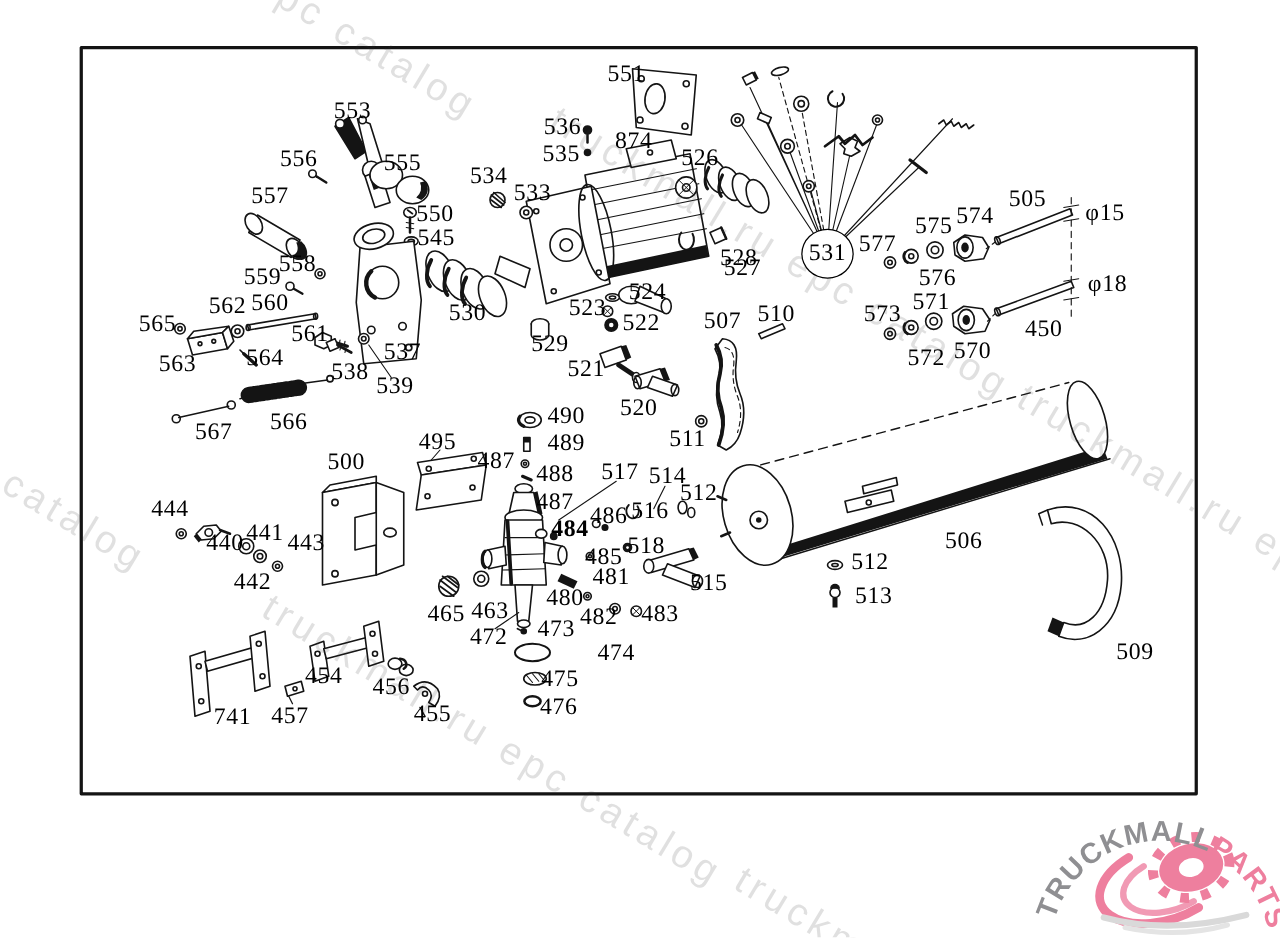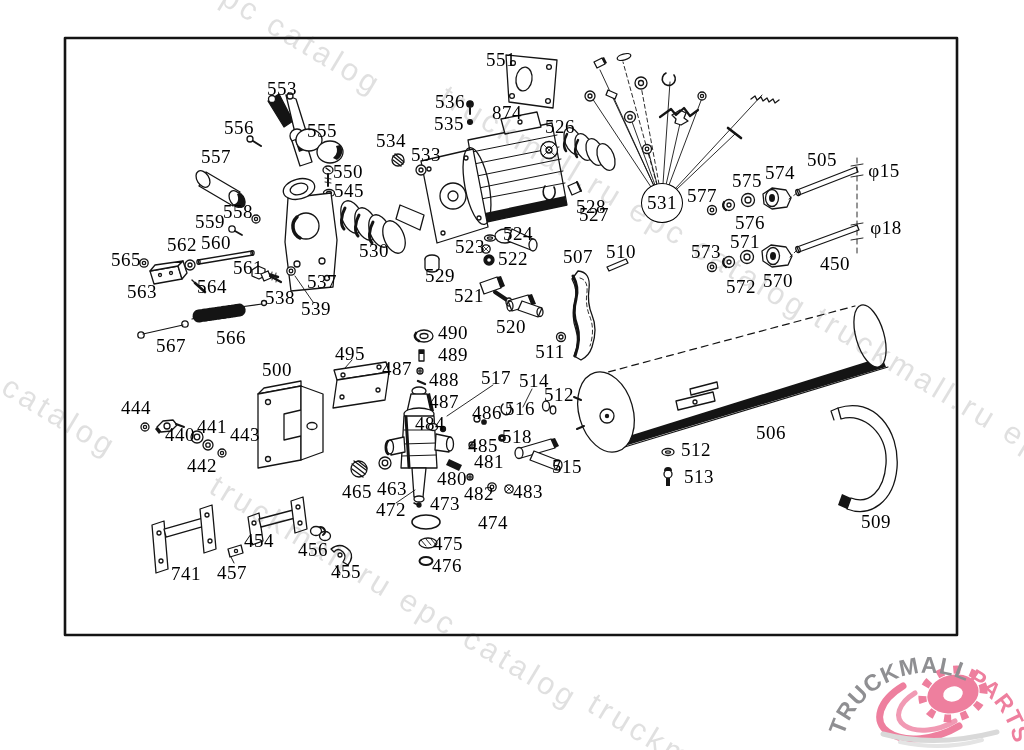--- a/index.html
+++ b/index.html
@@ -458,21 +458,21 @@
       <div class="plabel" style="left: 350px; top: 354px;">495</div>
       <div class="plabel" style="left: 277px; top: 370px;">500</div>
       <div class="plabel" style="left: 397px; top: 369px;">487</div>
       <div class="plabel" style="left: 444px; top: 380px;">488</div>
       <div class="plabel" style="left: 444px; top: 402px;">487</div>
       <div class="plabel" style="left: 496px; top: 378px;">517</div>
       <div class="plabel" style="left: 534px; top: 381px;">514</div>
       <div class="plabel" style="left: 520px; top: 409px;">516</div>
       <div class="plabel" style="left: 559px; top: 395px;">512</div>
       <div class="plabel" style="left: 487px; top: 413px;">486</div>
-      <div class="plabel" style="left: 430px; top: 424px;">484</div>
+      <div class="plabel" style="left: 456px; top: 424px; font-weight: bold;">484</div>
       <div class="plabel" style="left: 517px; top: 437px;">518</div>
       <div class="plabel" style="left: 483px; top: 446px;">485</div>
       <div class="plabel" style="left: 489px; top: 462px;">481</div>
       <div class="plabel" style="left: 452px; top: 479px;">480</div>
       <div class="plabel" style="left: 479px; top: 494px;">482</div>
       <div class="plabel" style="left: 528px; top: 492px;">483</div>
       <div class="plabel" style="left: 357px; top: 492px;">465</div>
       <div class="plabel" style="left: 392px; top: 489px;">463</div>
       <div class="plabel" style="left: 391px; top: 510px;">472</div>
       <div class="plabel" style="left: 445px; top: 504px;">473</div>
@@ -486,21 +486,21 @@
       <div class="plabel" style="left: 245px; top: 435px;">443</div>
       <div class="plabel" style="left: 202px; top: 466px;">442</div>
       <div class="plabel" style="left: 186px; top: 574px;">741</div>
       <div class="plabel" style="left: 232px; top: 573px;">457</div>
       <div class="plabel" style="left: 259px; top: 541px;">454</div>
       <div class="plabel" style="left: 313px; top: 550px;">456</div>
       <div class="plabel" style="left: 346px; top: 572px;">455</div>
       <div class="plabel" style="left: 771px; top: 433px;">506</div>
       <div class="plabel" style="left: 696px; top: 450px;">512</div>
       <div class="plabel" style="left: 699px; top: 477px;">513</div>
-      <div class="plabel" style="left: 876px; top: 522px;">509</div>
+      <div class="plabel" style="left: 908px; top: 522px;">509</div>
     </div>
 
   <svg id="logo" width="220" height="120" viewBox="0 0 220 120">
     <defs>
       <path id="logoArc" d="M38,108 A88,88 0 0 1 208,108"></path>
     </defs>
     <g>
       <path d="M98,56 A46,26 -18 1 0 154,96" stroke="#ee7f9e" stroke-width="7" fill="none" stroke-linecap="round"></path>
       <path d="M110,63 A32,18 -18 1 0 150,91" stroke="#f19ab4" stroke-width="5" fill="none" stroke-linecap="round"></path>
       <ellipse cx="148" cy="64" rx="31" ry="24" transform="rotate(-14 148 64)" fill="none" stroke="#ee7f9e" stroke-width="8" stroke-dasharray="7,10"></ellipse>

